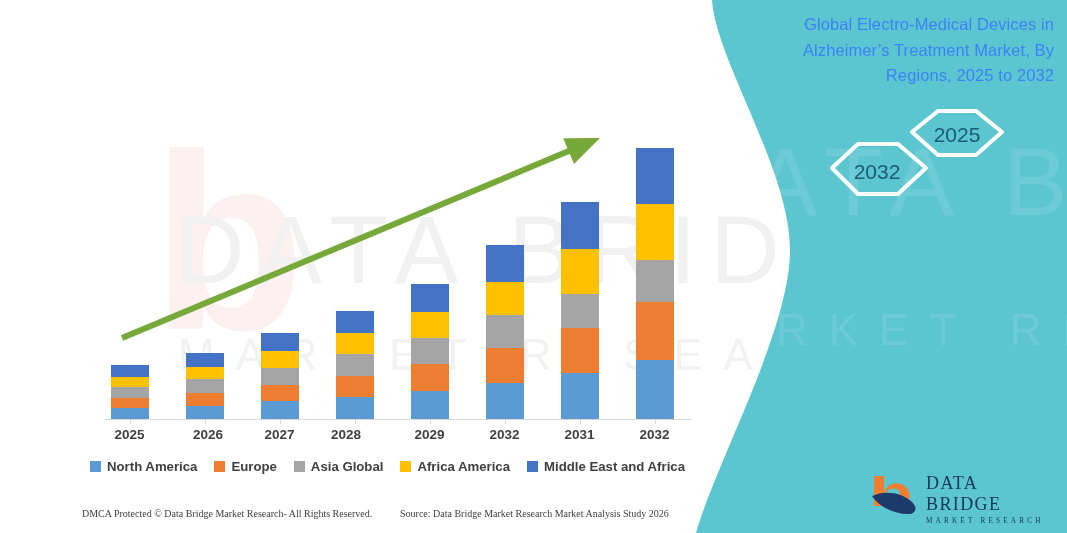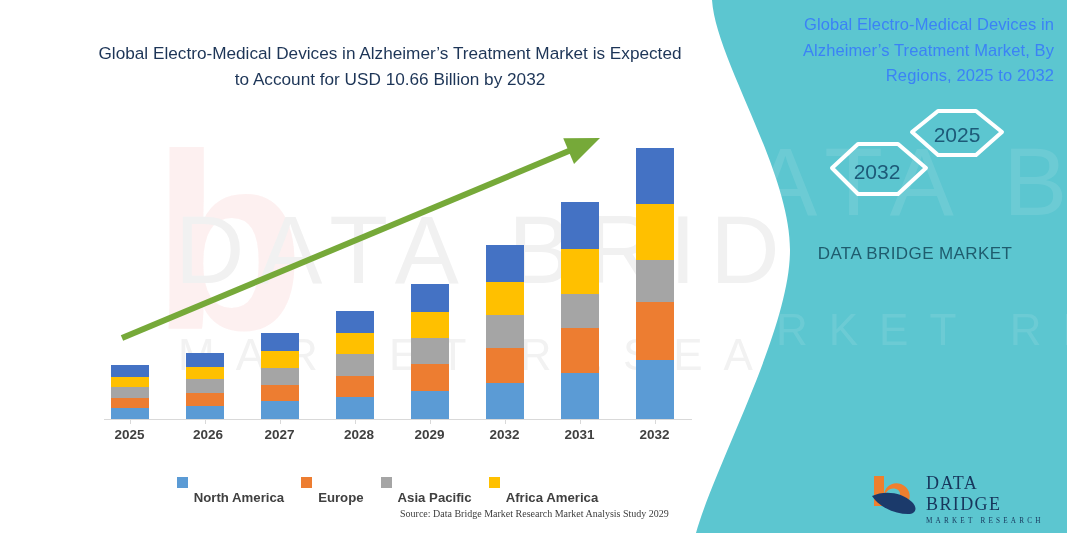--- a/index.html
+++ b/index.html
@@ -89,21 +89,21 @@
   
   .arrow-svg{position:absolute;left:0;top:0;pointer-events:none;}
 
   
   .legend{
     position:absolute;left:95px;top:459px;width:585px;
     display:flex;justify-content:center;align-items:center;gap:17px;
   }
   .leg-item{display:flex;align-items:center;gap:6px;}
   .leg-sw{width:11px;height:11px;display:inline-block;}
-  .leg-lb{font-size:13.2px;font-weight:700;color:#404040;white-space:nowrap;margin-top:31px;}
+  .leg-lb{font-size:13.2px;font-weight:700;color:#404040;white-space:nowrap;}
 
   
   .footer{position:absolute;left:0;top:508px;width:700px;height:18px;}
   .foot-l{
     position:absolute;left:82px;top:0;
     font-family:"Liberation Serif", serif;font-size:10px;color:#3d3d3d;white-space:nowrap;
   }
   .foot-r{
     position:absolute;left:400px;top:0;
     font-family:"Liberation Serif", serif;font-size:10px;color:#3d3d3d;white-space:nowrap;
@@ -113,21 +113,20 @@
 <body>
 
 <div id="root">
 
   <div class="wm-layer">
     <div class="wm-b">b</div>
     <div class="wm-data">DATA BRIDGE</div>
     <div class="wm-mkt">MARKET RESEARCH</div>
   </div>
 
-  <div class="main-title">Global Electro-Medical Devices in Alzheimer’s Treatment Market is Expected to Account for USD 10.66 Billion by 2032</div>
 
   <div class="chart">
     <div class="plot" id="plot">
       <div class="axis-line"></div>
     <div class="bar" style="left: 18.5px;">
           <span class="seg" title="Middle East and Africa 2025" style="height: 12px; background: rgb(68, 114, 196);"></span>
           <span class="seg" title="South America 2025" style="height: 10px; background: rgb(255, 192, 0);"></span>
           <span class="seg" title="Asia Pacific 2025" style="height: 11px; background: rgb(165, 165, 165);"></span>
           <span class="seg" title="Europe 2025" style="height: 10px; background: rgb(237, 125, 49);"></span>
           <span class="seg" title="North America 2025" style="height: 11px; background: rgb(91, 155, 213);"></span>
@@ -193,48 +192,53 @@
     <svg class="arrow-svg" id="arrow-svg" width="600" height="300">
         <line x1="30" y1="218" x2="482.16986219298025" y2="28.807589040594042" stroke="#76a939" stroke-width="6" stroke-linecap="butt"></line>
         <polygon points="508,18 482.0386271832016,44.03856988137407 471.23103814260753,18.208432074354313" fill="#76a939"></polygon>
       </svg>
   </div>
 
   <div class="xlabels" id="xlabels">
       <div class="xlab" style="left: 7.5px;">2025</div>
       <div class="xlab" style="left: 86px;">2026</div>
       <div class="xlab" style="left: 157.5px;">2027</div>
-      <div class="xlab" style="left: 237px;">2028</div>
+      <div class="xlab" style="left: 224px;">2028</div>
       <div class="xlab" style="left: 307.5px;">2029</div>
       <div class="xlab" style="left: 382.5px;">2032</div>
       <div class="xlab" style="left: 457.5px;">2031</div>
       <div class="xlab" style="left: 532.5px;">2032</div>
     </div>
 
   <div class="legend" id="legend">
       <div class="leg-item">
         <span class="leg-sw" style="background: rgb(91, 155, 213);"></span>
         <span class="leg-lb">North America</span>
       </div>
       <div class="leg-item">
         <span class="leg-sw" style="background: rgb(237, 125, 49);"></span>
         <span class="leg-lb">Europe</span>
       </div>
       <div class="leg-item">
         <span class="leg-sw" style="background: rgb(165, 165, 165);"></span>
-        <span class="leg-lb">Asia Pacific</span>
+        <span class="leg-lb">Asia Global</span>
       </div>
       <div class="leg-item">
         <span class="leg-sw" style="background: rgb(255, 192, 0);"></span>
         <span class="leg-lb">Africa America</span>
       </div>
+      <div class="leg-item">
+        <span class="leg-sw" style="background: rgb(68, 114, 196);"></span>
+        <span class="leg-lb">Middle East and Africa</span>
+      </div>
     </div>
 
   <div class="footer">
-    <div class="foot-r">Source: Data Bridge Market Research  Market Analysis Study 2029</div>
+    <div class="foot-l">DMCA Protected © Data Bridge Market Research- All Rights Reserved.</div>
+    <div class="foot-r">Source: Data Bridge Market Research  Market Analysis Study 2026</div>
   </div>
 
   <div class="teal-panel">
     <svg width="387" height="533" viewBox="0 0 387 533">
       <defs>
         <clipPath id="tealclip">
           <path d="M32,0 C36,60 110,170 110,250 C110,330 36,462 16,533 L387,533 L387,0 Z"></path>
         </clipPath>
       </defs>
       <path id="teal-shape" d="M32,0 C36,60 110,170 110,250 C110,330 36,462 16,533 L387,533 L387,0 Z" fill="#5cc6d0"></path>
@@ -252,21 +256,20 @@
 
       <polygon id="hex-right" points="92,34 118,13 156,13 182,34 156,57 118,57" fill="none" stroke="#ffffff" stroke-width="4" stroke-linejoin="round"></polygon>
       <text id="hex-right-t" x="137" y="44" text-anchor="middle" font-family="Liberation Sans, sans-serif" font-size="21" fill="#1d5a78">2025</text>
 
       <polygon id="hex-left" points="12,70 38,46 78,46 106,70 78,96 38,96" fill="none" stroke="#ffffff" stroke-width="4" stroke-linejoin="round"></polygon>
       <text id="hex-left-t" x="57" y="81" text-anchor="middle" font-family="Liberation Sans, sans-serif" font-size="21" fill="#1d5a78">2032</text>
     </svg>
   </div>
 
   <div class="dbmr-text">
-    <div>DATA BRIDGE MARKET</div>
   </div>
 
   <div class="logo">
     <svg width="54" height="44" viewBox="0 0 54 44">
       <path id="logo-orange" d="M6,4 L16,4 L16,24 C16,14 25,9 33,12 C41,15 44,24 40,30 L31,25 C33,22 32,18 28,17 C22,15 16,20 16,28 L16,34 L6,34 Z" fill="#ef7f2e"></path>
       <path id="logo-navy" d="M4,24 C16,18 34,20 44,30 C50,36 48,42 40,42 C28,42 12,36 4,24 Z" fill="#1b3a6b"></path>
       <path id="logo-navy2" d="M20,16 L29,16 L29,40 L20,40 Z" opacity="0" fill="#1b3a6b"></path>
     </svg>
     <div class="logo-txt">
       <div class="logo-main">DATA BRIDGE</div>

